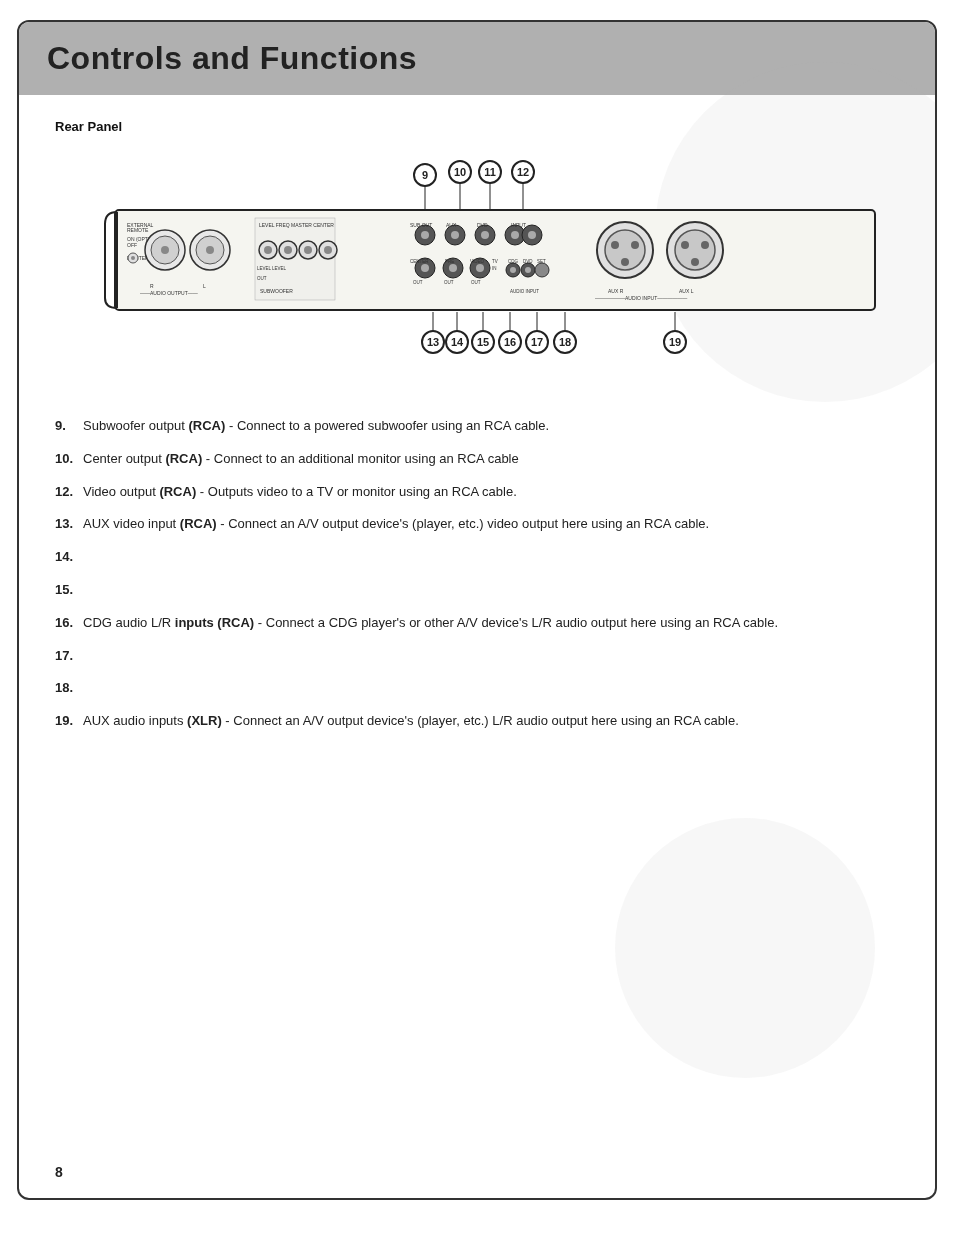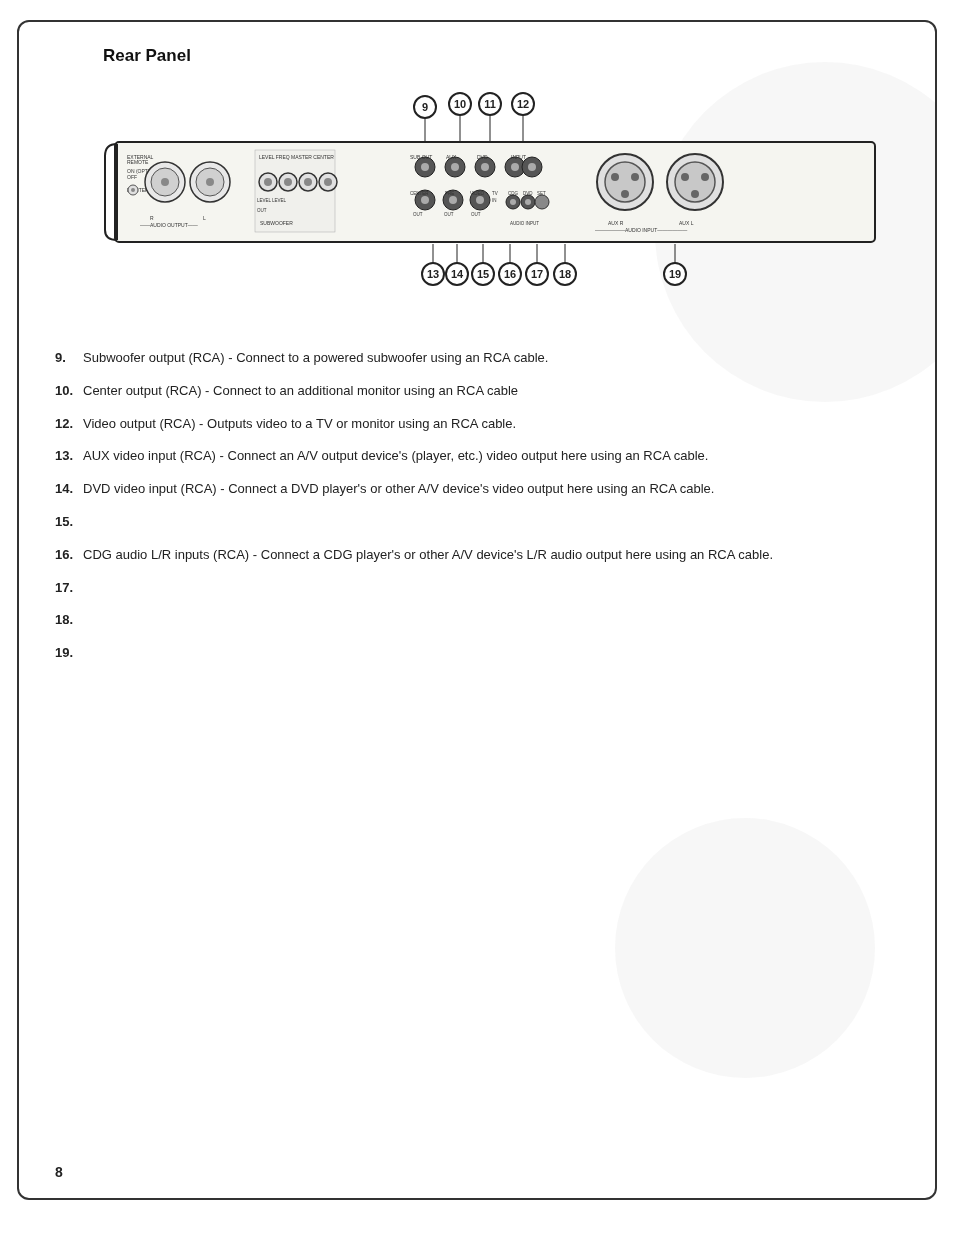--- a/index.html
+++ b/index.html
@@ -29,25 +29,24 @@
     .title-bar h1 {
       font-size: 32px;
       font-weight: bold;
       color: #222;
       letter-spacing: 0.5px;
     }
     .content {
       padding: 24px 36px 36px 36px;
     }
     .rear-panel-label {
-      font-size: 17px;
+      font-size: 13px;
       font-weight: bold;
       color: #111;
       margin-bottom: 16px;
-      margin-left: 48px;
     }
     .diagram-area {
       width: 100%;
       margin-bottom: 32px;
       position: relative;
     }
     .descriptions {
       margin-top: 8px;
     }
     .desc-item {
@@ -60,21 +59,21 @@
     }
     .desc-item .num {
       font-weight: bold;
       min-width: 28px;
       flex-shrink: 0;
     }
     .desc-item .label-bold {
       font-weight: normal;
     }
     .desc-item .label-paren {
-      font-weight: normal;
+      font-weight: bold;
     }
     .page-num {
       position: absolute;
       bottom: 18px;
       left: 36px;
       font-size: 14px;
       font-weight: bold;
       color: #222;
     }
     
@@ -86,20 +85,23 @@
     }
   </style>
 </head>
 <body>
 
 <div class="page">
 
   <div class="watermark" style="width:340px;height:340px;right:-60px;top:40px;"></div>
   <div class="watermark" style="width:260px;height:260px;right:60px;bottom:120px;"></div>
 
+  <div class="title-bar">
+    <h1>Controls and Functions</h1>
+  </div>
 
   <div class="content">
     <div class="rear-panel-label">Rear Panel</div>
 
     <div class="diagram-area">
       <svg width="840" height="230" viewBox="0 0 840 230">
 
         <rect x="60" y="60" width="760" height="100" fill="#f5f5f0" stroke="#222" stroke-width="2" rx="4"></rect>
 
         <line x1="62" y1="62" x2="62" y2="158" stroke="#222" stroke-width="2"></line>
@@ -265,36 +267,36 @@
         <div class="desc-item">
           <span class="num">12.</span>
           <span><span class="label-bold">Video output</span><span class="label-paren"> (RCA)</span> - Outputs video to a TV or monitor using an RCA cable.</span>
         </div>
         <div class="desc-item">
           <span class="num">13.</span>
           <span><span class="label-bold">AUX video input</span><span class="label-paren"> (RCA)</span> - Connect an A/V output device's (player, etc.) video output here using an RCA cable.</span>
         </div>
         <div class="desc-item">
           <span class="num">14.</span>
-          <span><span class="label-bold">DVD video input</span><span class="label-paren"> (RCA)</span> - Connect a DVD player's or other A/V device's video output here using an RCA cable.</span>
         </div>
         <div class="desc-item">
           <span class="num">15.</span>
         </div>
         <div class="desc-item">
           <span class="num">16.</span>
           <span><span class="label-bold">CDG audio L/R</span><span class="label-paren"> inputs (RCA)</span> - Connect a CDG player's or other A/V device's L/R audio output here using an RCA cable.</span>
         </div>
         <div class="desc-item">
           <span class="num">17.</span>
         </div>
         <div class="desc-item">
           <span class="num">18.</span>
         </div>
         <div class="desc-item">
           <span class="num">19.</span>
+          <span><span class="label-bold">AUX audio inputs</span><span class="label-paren"> (XLR)</span> - Connect an A/V output device's (player, etc.) L/R audio output here using an RCA cable.</span>
         </div>
       </div>
 
   </div>
 
   <div class="page-num">8</div>
 </div>
 
 </body></html>

